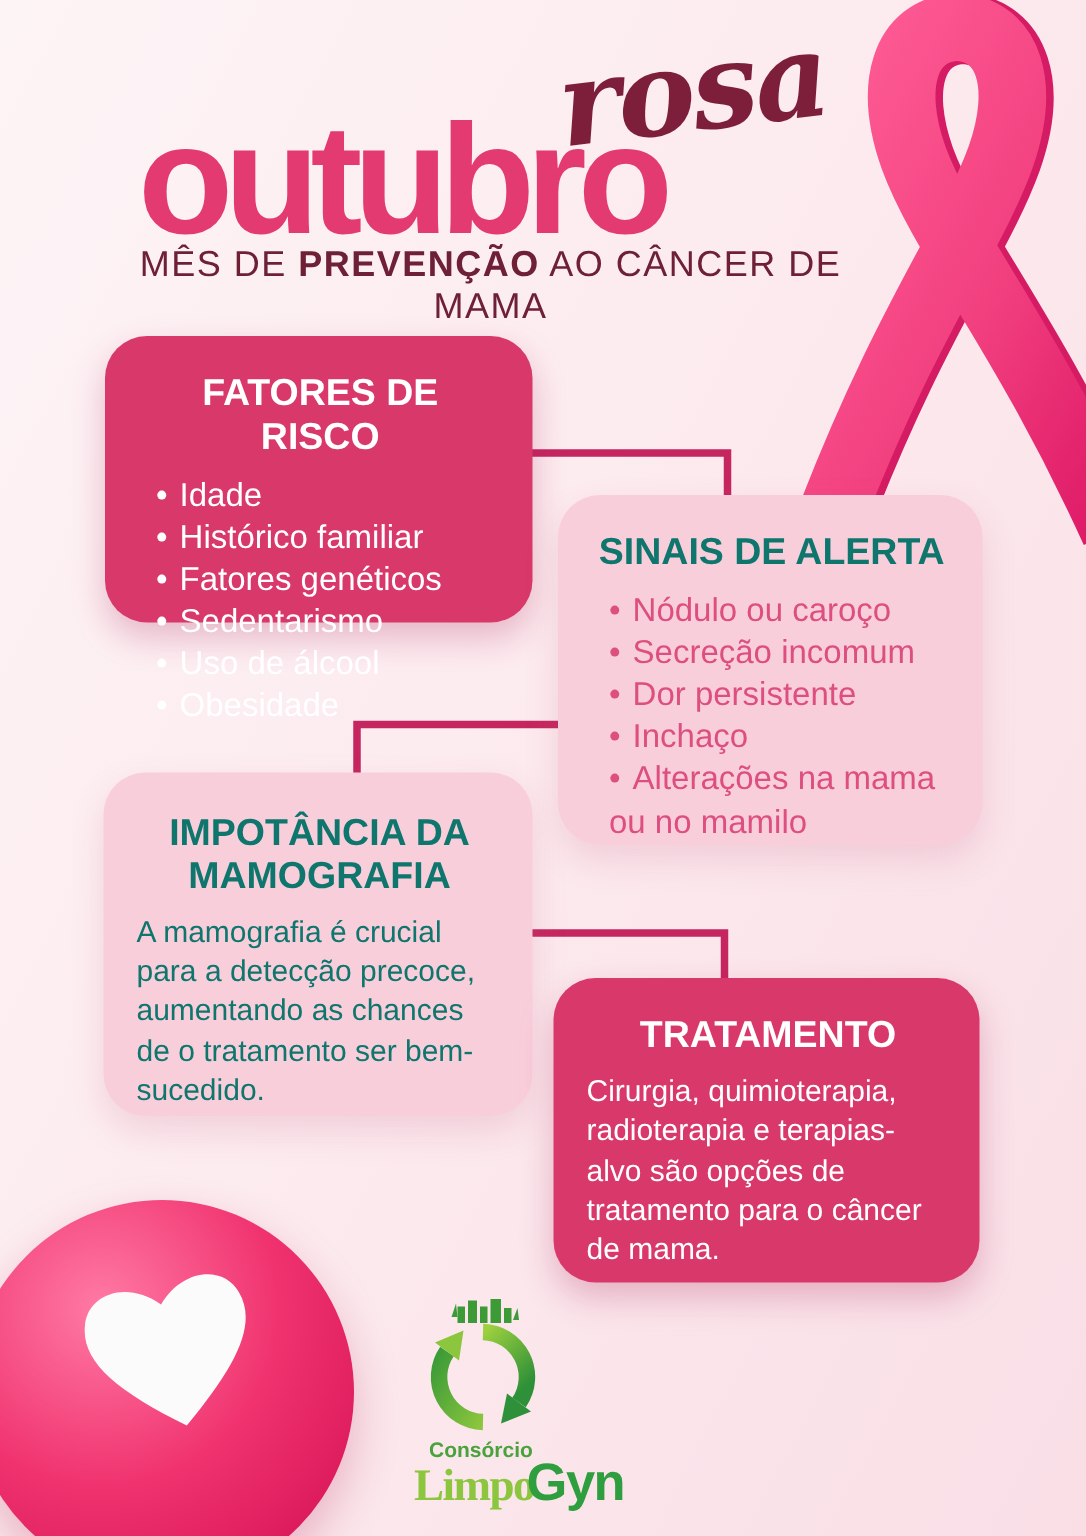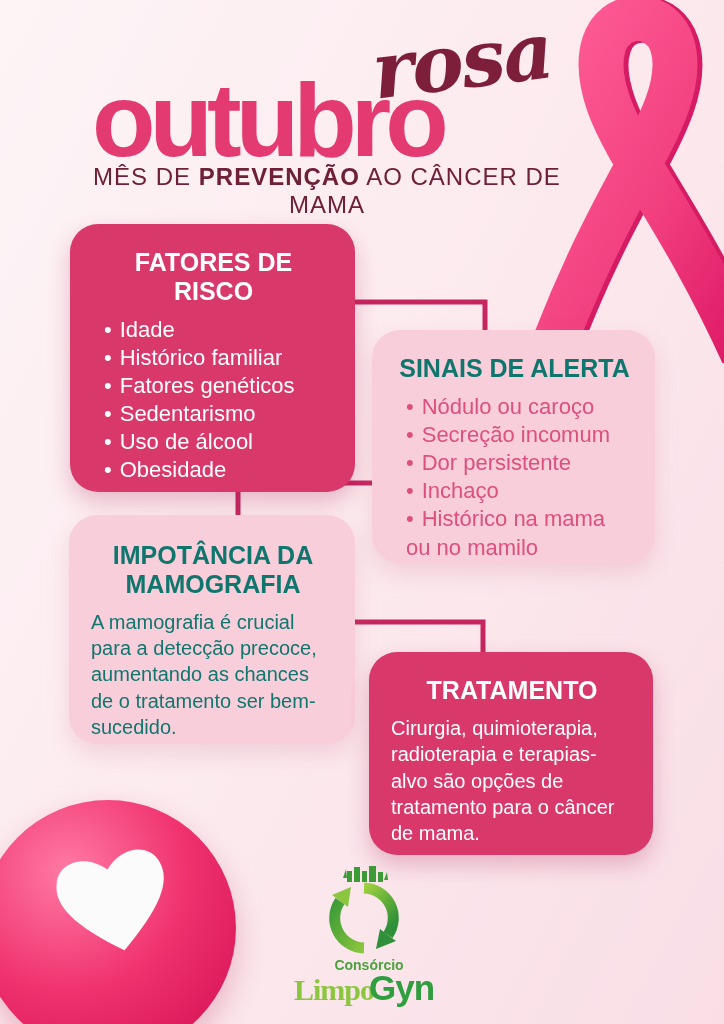--- a/index.html
+++ b/index.html
@@ -43,35 +43,35 @@
   }
   .card.dark h2{color:#ffffff;}
   .card.light h2{color:#0f766e;}
   .list{padding-left:12px;font-size:22px;line-height:1.28;}
   .card.dark .list{color:#ffffff;}
   .card.light .list{color:#dd4f7e;}
   .li .b{margin-right:8px;}
   .body-text{font-size:20px;line-height:1.32;}
   .card.dark .body-text{color:#ffffff;}
   .card.light .body-text{color:#0f766e;}
-  #card-risk{left:70px;top:224px;width:285px;height:268px;}
+  #card-risk{left:70px;top:224px;width:285px;height:191px;}
   #card-signs{left:372px;top:330px;width:283px;height:233px;}
   #card-mammography{left:69px;top:515px;width:286px;height:229px;padding-top:26px;}
   #card-treatment{left:369px;top:652px;width:284px;height:203px;}
   
   .ball{
     position:absolute;left:-20px;top:800px;width:256px;height:256px;z-index:2;
     border-radius:50%;
     background:radial-gradient(circle at 34% 28%,#ff7aa4 0%,#f0326f 48%,#cf0c4f 100%);
     box-shadow:0 14px 30px rgba(180,20,70,.25);
   }
   .ball svg{position:absolute;left:58px;top:26px;transform:rotate(-12deg);}
   
   .logo{
-    position:absolute;left:276px;top:866px;width:176px;z-index:2;text-align:center;
+    position:absolute;left:276px;top:866px;width:176px;z-index:2;
   }
   .logo-top{
     font-size:14px;font-weight:bold;color:#4aa23c;
     margin-top:-4px;margin-left:10px;line-height:1;
   }
   .logo-name{font-size:30px;font-weight:bold;line-height:.85;margin-top:1px;}
   .logo-name .lite{color:#8cc63e;letter-spacing:-1px;font-family:Liberation Serif, serif;}
   .logo-name .dark{color:#2f9e3f;font-size:35px;margin-left:-5px;letter-spacing:-1px;}
 </style>
 </head>
@@ -115,21 +115,21 @@
     </div>
   </div>
 
   <div class="card light" id="card-signs">
     <h2>SINAIS DE ALERTA</h2>
     <div class="list">
       <div class="li"><span class="b">•</span><span>Nódulo ou caroço</span></div>
       <div class="li"><span class="b">•</span><span>Secreção incomum</span></div>
       <div class="li"><span class="b">•</span><span>Dor persistente</span></div>
       <div class="li"><span class="b">•</span><span>Inchaço</span></div>
-      <div class="li"><span class="b">•</span><span>Histórico na mama ou no mamilo</span></div>
+      <div class="li"><span class="b">•</span><span>Alterações na mama ou no mamilo</span></div>
     </div>
   </div>
 
   <div class="card light" id="card-mammography">
     <h2>IMPOTÂNCIA DA MAMOGRAFIA</h2>
     <div class="body-text">A mamografia é crucial para a detecção precoce, aumentando as chances de o tratamento ser bem-sucedido.</div>
   </div>
 
   <div class="card dark" id="card-treatment">
     <h2>TRATAMENTO</h2>

